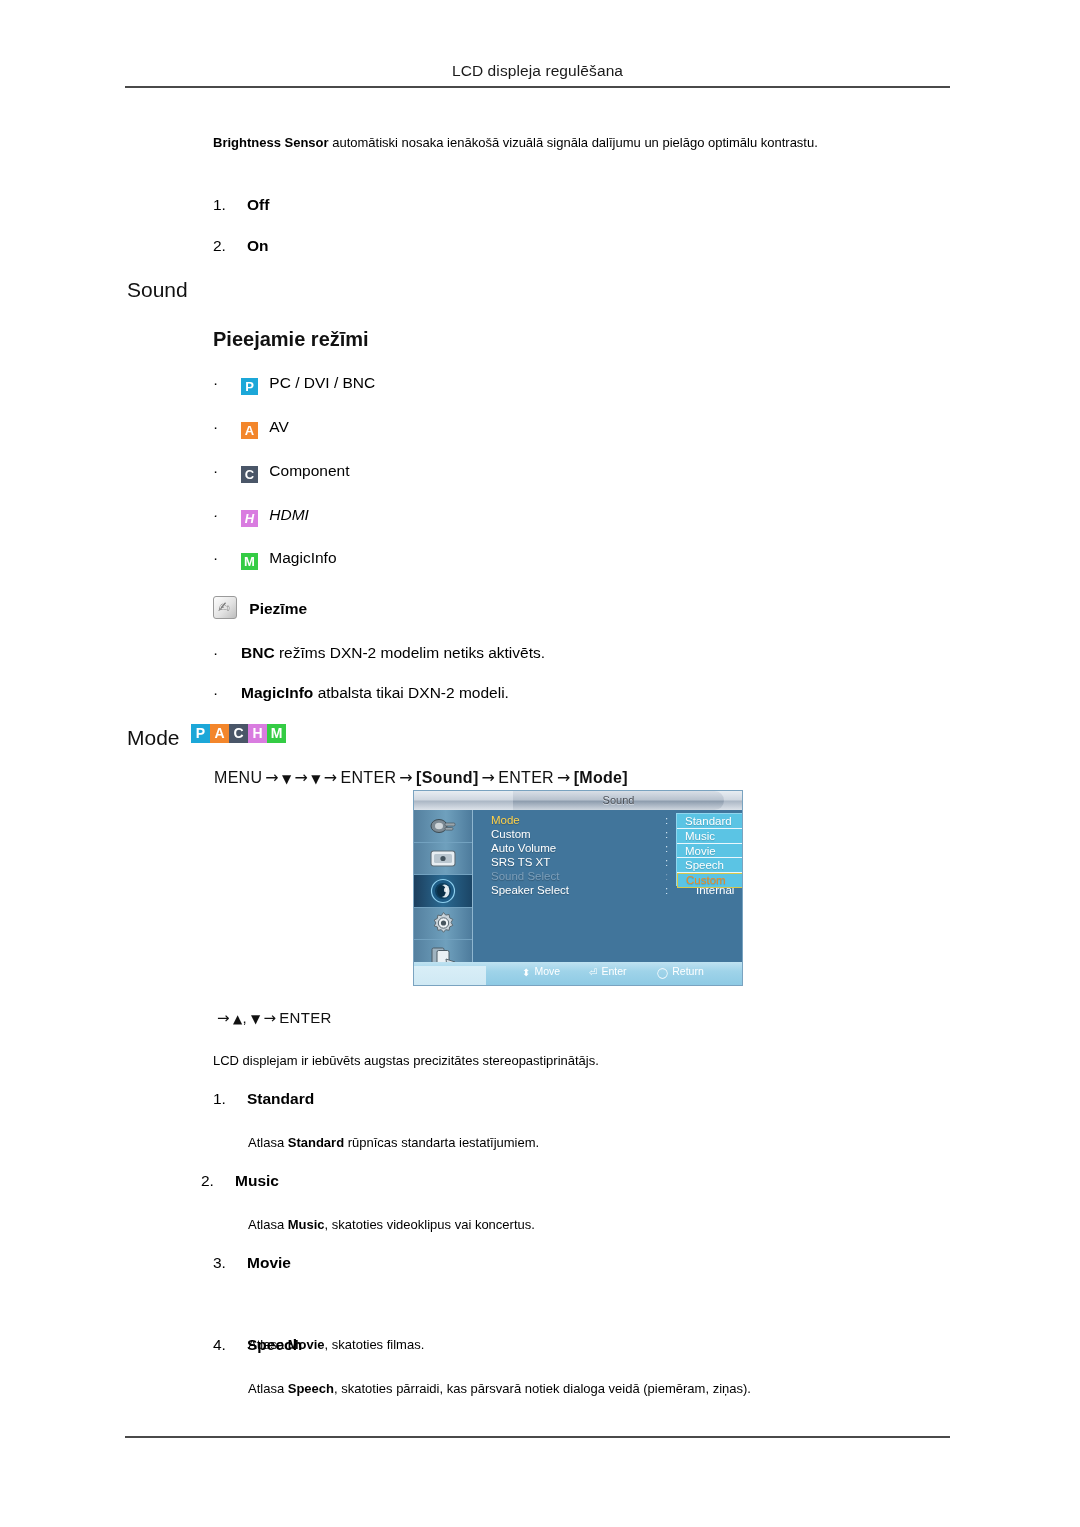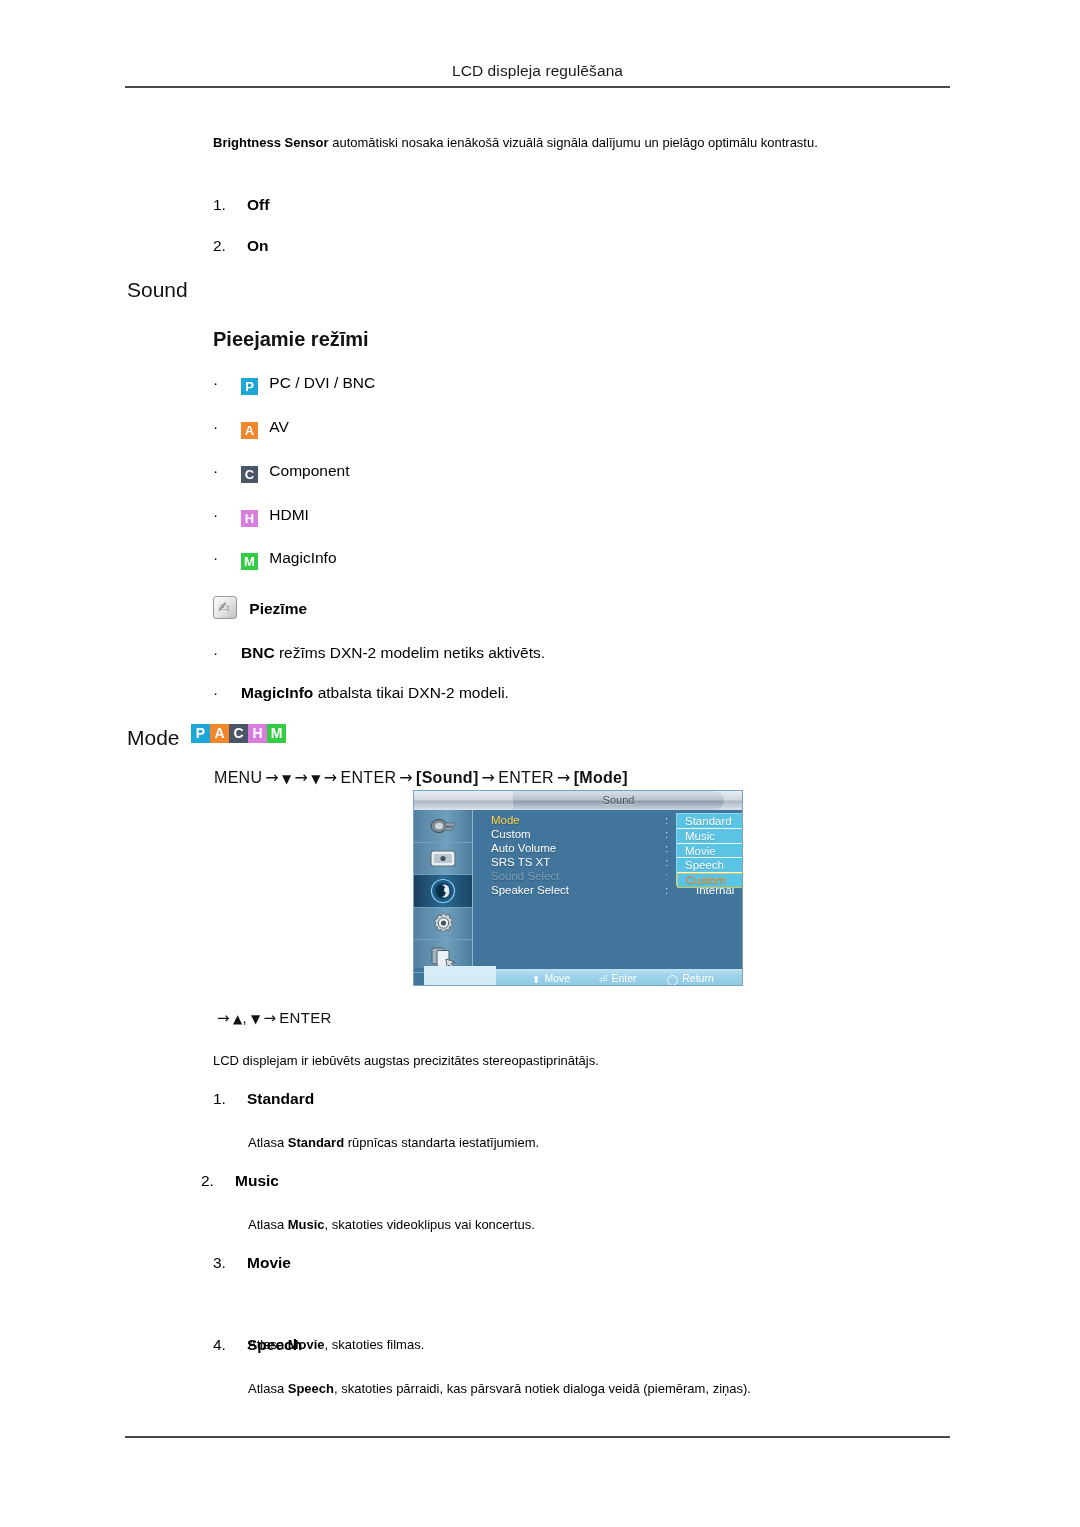--- a/index.html
+++ b/index.html
@@ -137,21 +137,21 @@
     color:#ffffff;font-size:11.5px;line-height:14.4px;padding-left:8px;
     border-bottom:1px solid #eaf7fc;box-sizing:border-box;
     text-shadow:0 1px 1px rgba(0,0,0,.18);
   }
   .drop-opt.first{height:15.4px;line-height:15.4px;}
   .drop-opt.sel{
     background:#5bc4e4;border:1px solid #d8c84a;color:#f08a1e;
     height:15px;line-height:13px;
   }
   .osd-foot{
-    position:absolute;left:10px;bottom:0;width:100%;height:16px;
+    position:absolute;left:0;bottom:0;width:100%;height:23px;
     background:linear-gradient(180deg,#bfe2f1 0%,#9fd3e9 40%,#8ecae4 100%);
   }
   .osd-foot .fitem{
     position:absolute;top:0;height:19px;line-height:19px;
     font-size:10.5px;color:#ffffff;white-space:nowrap;
   }
   .osd-foot .fico{
     display:inline-block;vertical-align:-1px;margin-right:4px;
     font-family:"DejaVu Sans", sans-serif;font-size:10px;color:#ffffff;
   }
@@ -187,21 +187,21 @@
     <span style="padding-left:7px;">PC / DVI / BNC</span>
   </div>
   <div class="bulrow" style="left:213px;top:418px;">
     <span class="dot">·</span><span class="badge a">A</span>
     <span style="padding-left:7px;">AV</span>
   </div>
   <div class="bulrow" style="left:213px;top:462px;">
     <span class="dot">·</span><span class="badge c">C</span>
     <span style="padding-left:7px;">Component</span>
   </div>
-  <div class="bulrow" style="left:213px;top:506px;">
+  <div class="bulrow" style="left:213px;top:506px;font-style:italic;">
     <span class="dot">·</span><span class="badge h">H</span>
     <span style="padding-left:7px;">HDMI</span>
   </div>
   <div class="bulrow" style="left:213px;top:549px;">
     <span class="dot">·</span><span class="badge m">M</span>
     <span style="padding-left:7px;">MagicInfo</span>
   </div>
 
   <div class="bulrow" style="left:213px;top:596px;font-weight:bold;">
     <span class="note-icon"><span class="gl">✍</span></span>

